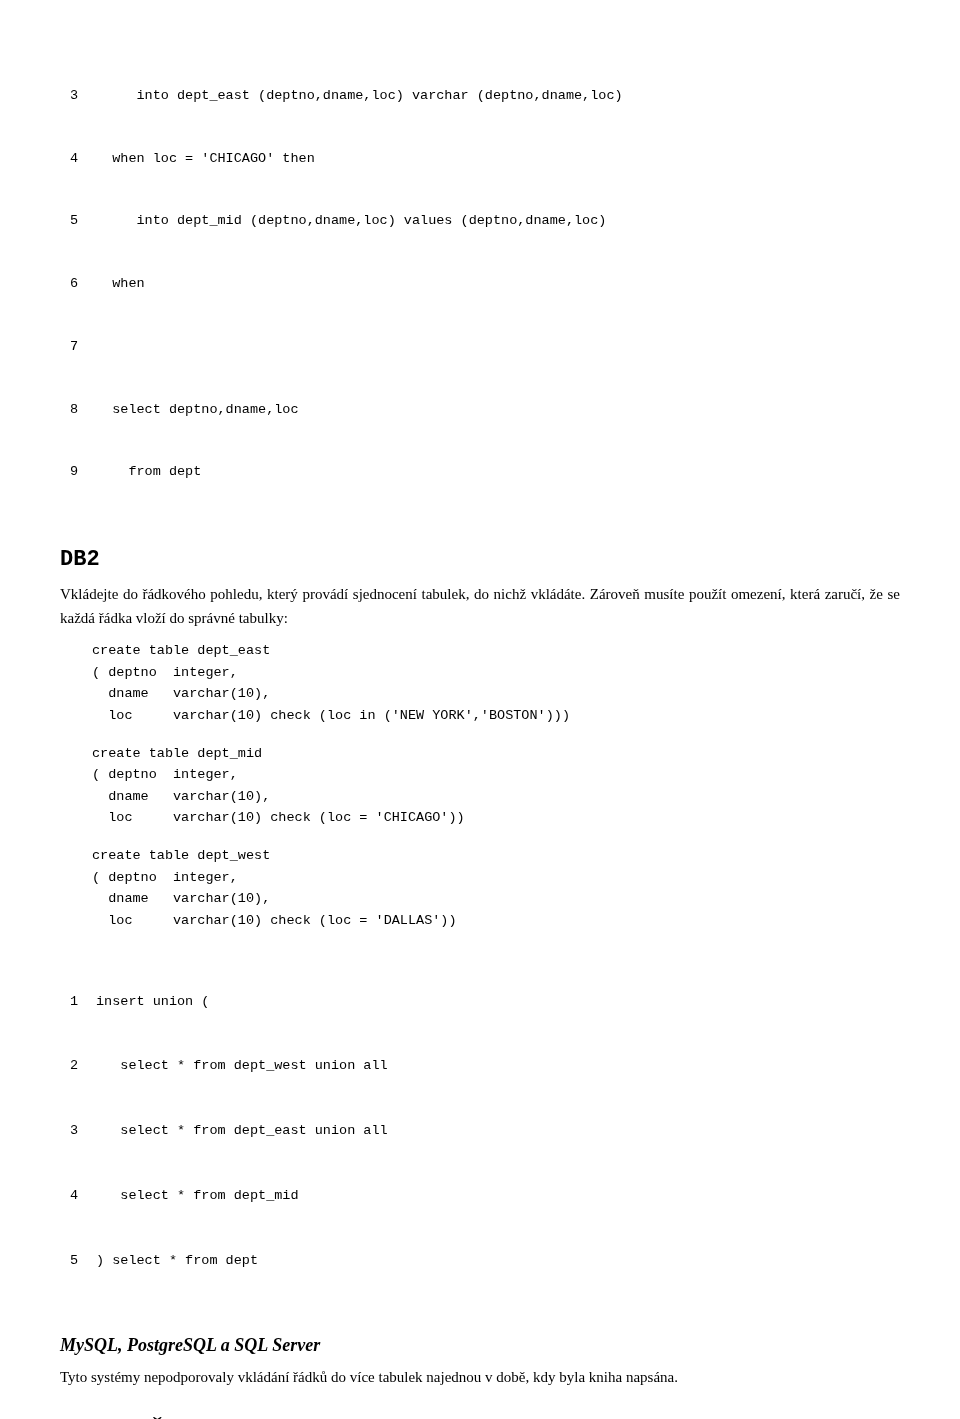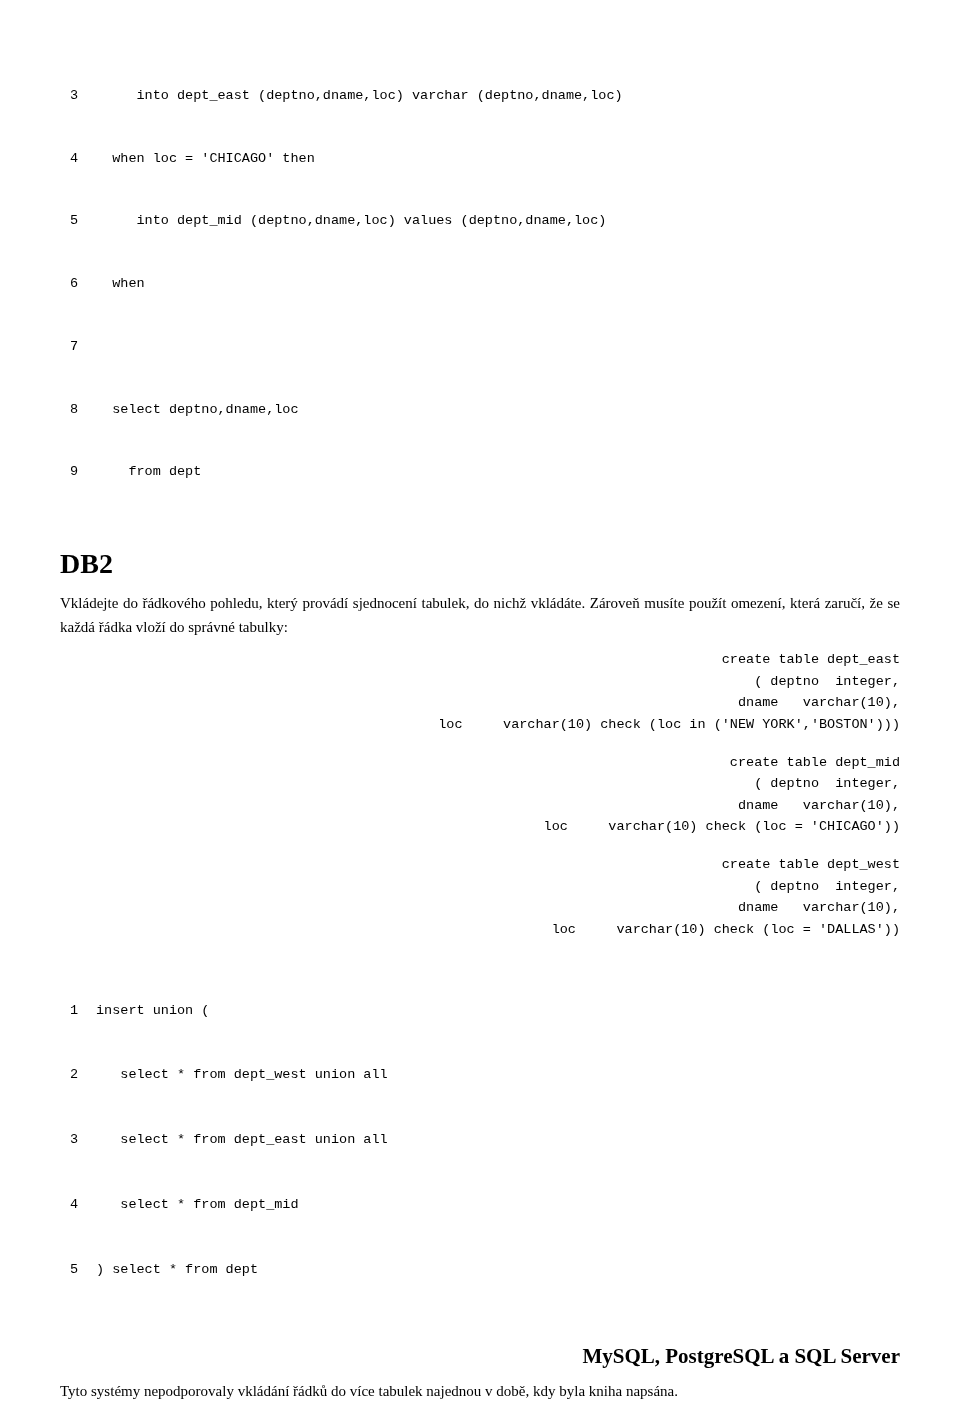--- a/index.html
+++ b/index.html
@@ -32,49 +32,48 @@
       min-width: 36px;
       color: #000;
       user-select: none;
       text-align: right;
       padding-right: 18px;
     }
     .line-code {
       display: inline-block;
     }
     .section-heading-db2 {
-      font-family: Liberation Serif, serif;
-      font-size: 28px;
+      font-family: Liberation Mono, monospace;
+      font-size: 22px;
       font-weight: bold;
       margin: 18px 0 6px 0;
     }
     .section-heading-mysql {
-      font-size: 21px;
+      font-size: 18px;
       font-weight: bold;
+      font-style: italic;
       margin: 18px 0 6px 0;
-      text-align: right;
     }
     .section-heading-rozbor {
       font-size: 26px;
       font-weight: bold;
       margin: 22px 0 6px 0;
     }
     .body-text {
       font-size: 15px;
       line-height: 1.6;
       margin-bottom: 10px;
       text-align: justify;
     }
     .create-table-block {
       font-family: 'Courier New', Courier, monospace;
       font-size: 13.5px;
       line-height: 1.6;
       margin: 10px 0 16px 32px;
       white-space: pre;
-      text-align: right;
     }
     .insert-block {
       font-family: 'Courier New', Courier, monospace;
       font-size: 13.5px;
       line-height: 1.6;
       margin: 10px 0 16px 0;
       white-space: pre;
     }
     .insert-line {
       display: flex;

